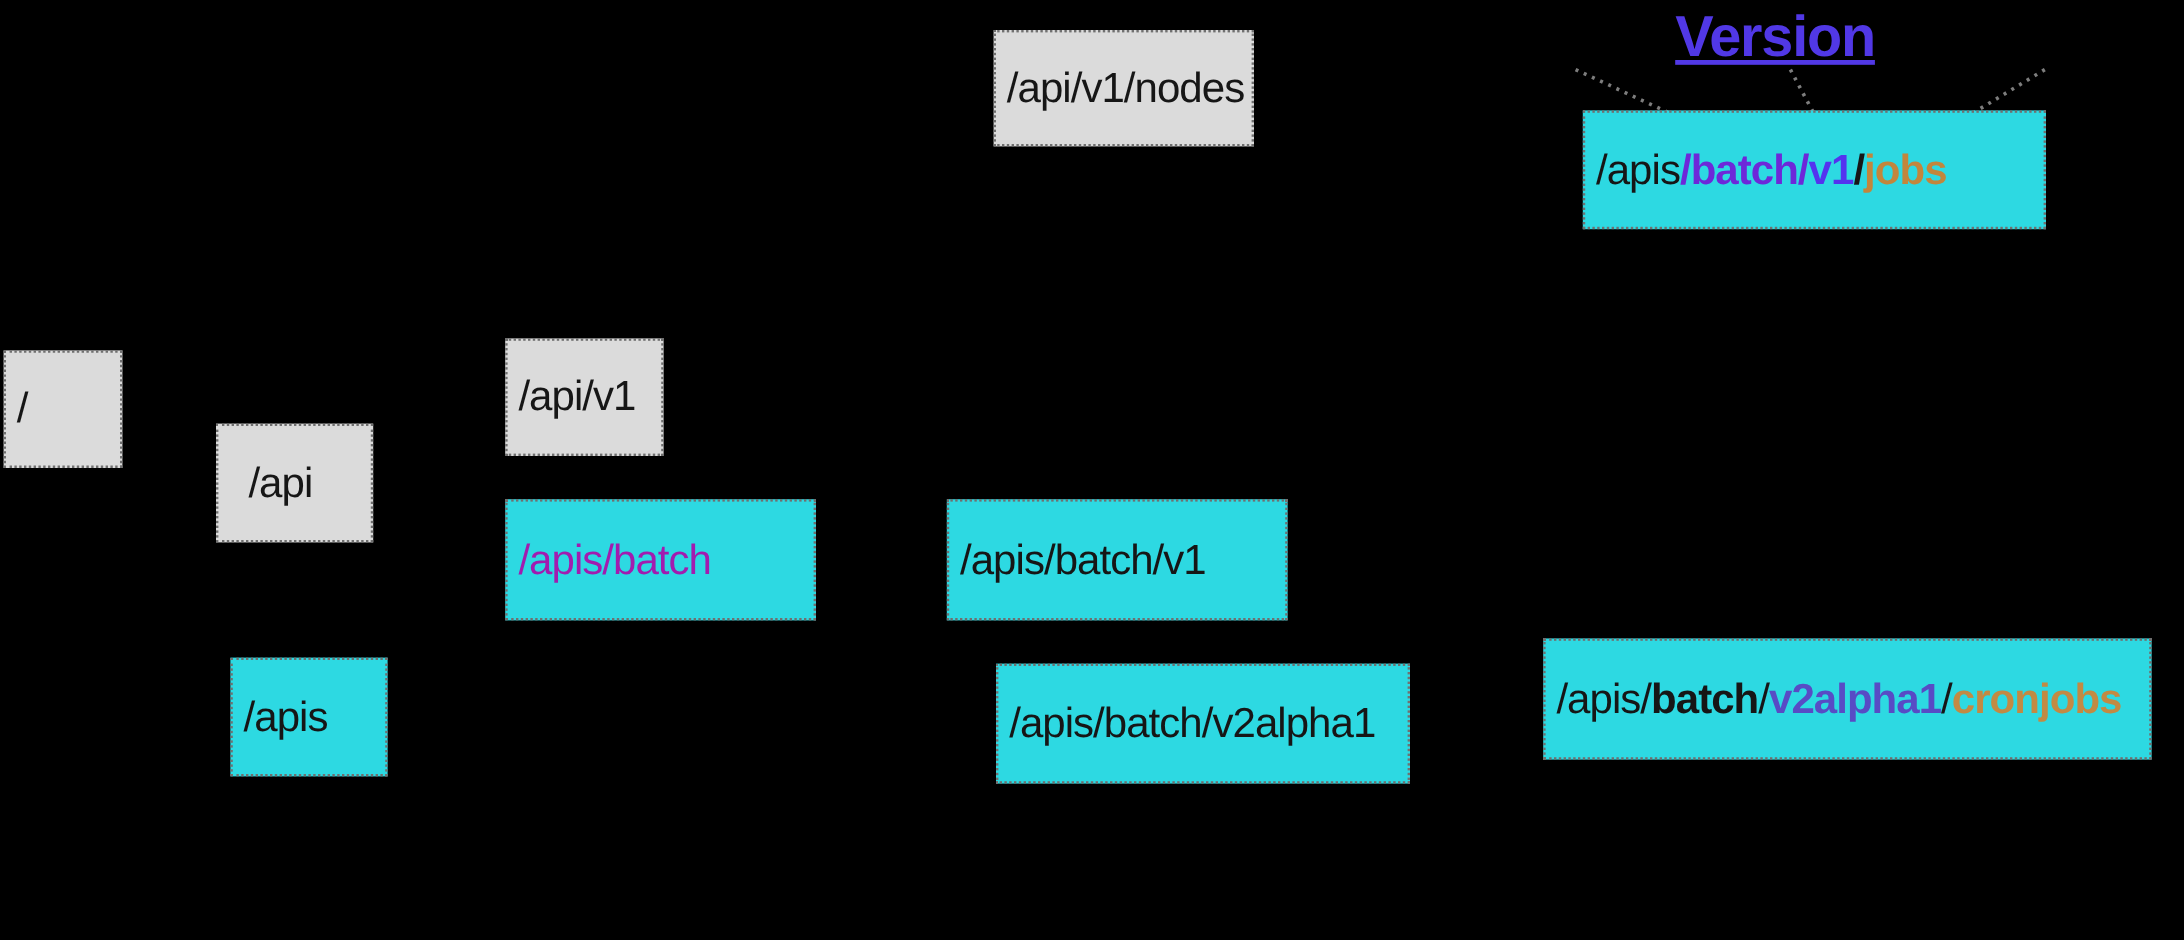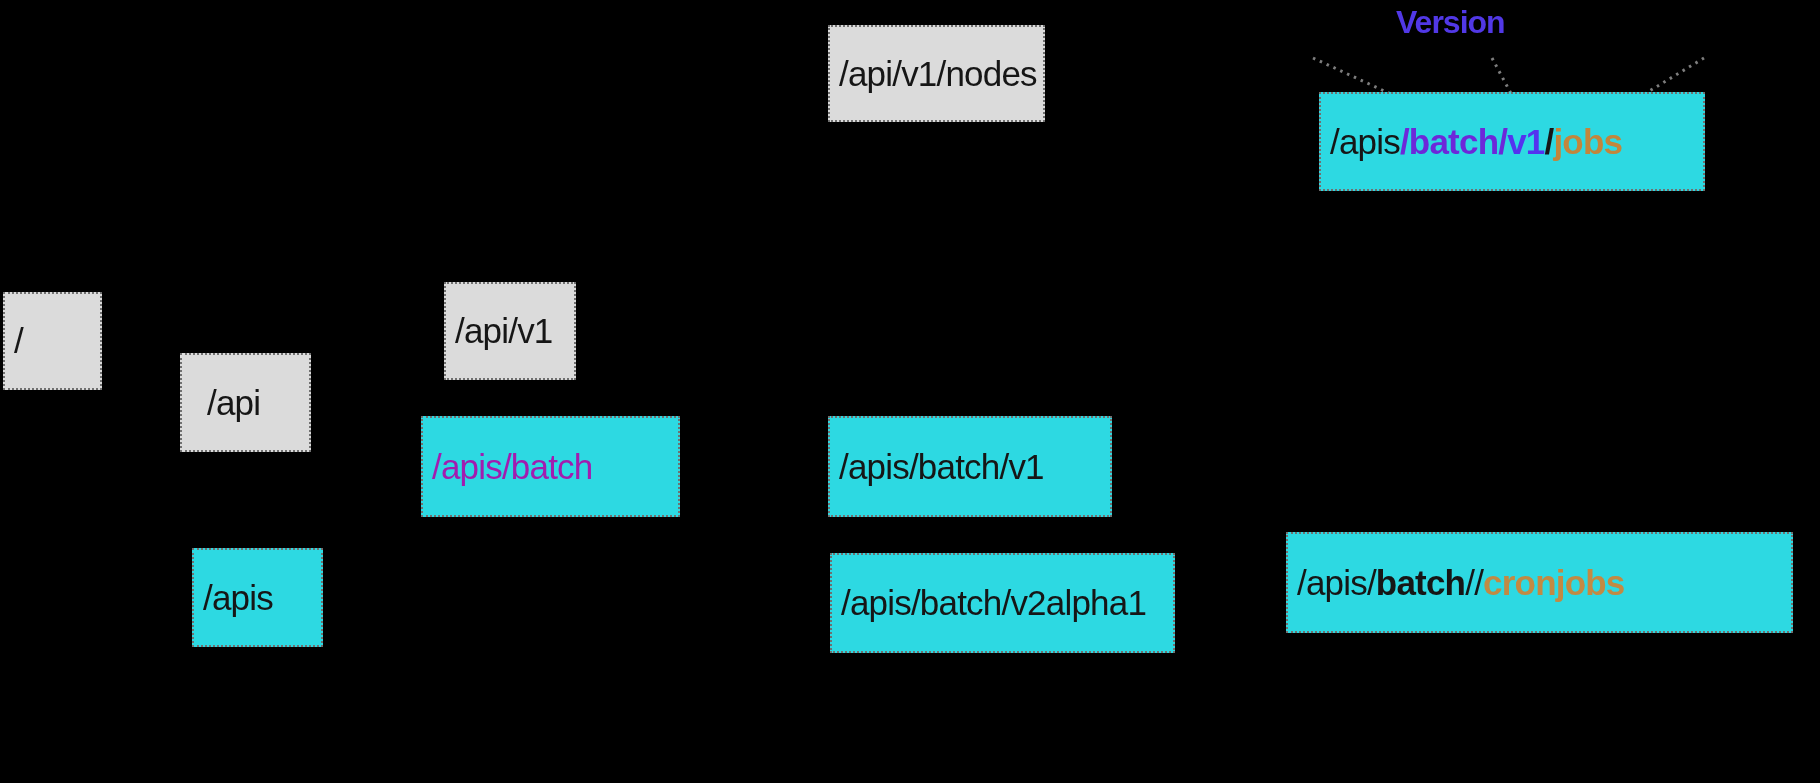--- a/index.html
+++ b/index.html
@@ -26,24 +26,25 @@
     white-space: nowrap;
     border: 2px dotted #707070;
     color: #161616;
   }
   .node.gray { background: #dbdbdb; }
   .node.cyan { background: #2dd9e2; }
   .seg.light { font-weight: 400; }
   .seg.bold  { font-weight: 700; }
   .anno {
     position: absolute;
-    font-size: 32px;
+    font-size: 48px;
     font-weight: 700;
     letter-spacing: -1px;
     white-space: nowrap;
+    text-decoration: underline;
   }
   #arrows {
     position: absolute;
     left: 0; top: 0;
     width: 1820px;
     height: 783px;
   }
 </style>
 </head>
 <body>
@@ -63,43 +64,44 @@
   <div id="nodes">
       <div class="node gray" style="left: 3px; top: 292px; width: 99px; height: 98px;">
         <span class="seg light" style="color: rgb(22, 22, 22);">/</span>
       </div>
       <div class="node gray" style="left: 180px; top: 353px; width: 131px; height: 99px; padding-left: 25px;">
         <span class="seg light" style="color: rgb(22, 22, 22);">/api</span>
       </div>
       <div class="node cyan" style="left: 192px; top: 548px; width: 131px; height: 99px;">
         <span class="seg light" style="color: rgb(22, 22, 22);">/apis</span>
       </div>
-      <div class="node gray" style="left: 444px; top: 282px; width: 132px; height: 98px;">
+      <div class="node gray" style="left: 421px; top: 282px; width: 132px; height: 98px;">
         <span class="seg light" style="color: rgb(22, 22, 22);">/api/v1</span>
       </div>
       <div class="node cyan" style="left: 421px; top: 416px; width: 259px; height: 101px;">
         <span class="seg light" style="color: #a21caf;">/apis/batch</span>
       </div>
       <div class="node gray" style="left: 828px; top: 25px; width: 217px; height: 97px;">
         <span class="seg light" style="color: rgb(22, 22, 22);">/api/v1/nodes</span>
       </div>
-      <div class="node cyan" style="left: 828px; top: 416px; width: 284px; height: 101px;">
+      <div class="node cyan" style="left: 789px; top: 416px; width: 284px; height: 101px;">
         <span class="seg light" style="color: rgb(22, 22, 22);">/apis/batch/v1</span>
       </div>
       <div class="node cyan" style="left: 830px; top: 553px; width: 345px; height: 100px;">
         <span class="seg light" style="color: rgb(22, 22, 22);">/apis/batch/v2alpha1</span>
       </div>
       <div class="node cyan" style="left: 1319px; top: 92px; width: 386px; height: 99px;">
         <span class="seg light" style="color: rgb(22, 22, 22);">/apis</span>
         <span class="seg bold" style="color: #6d28d9;">/batch/</span>
         <span class="seg bold" style="color: rgb(84, 51, 239);">v1</span>
         <span class="seg bold" style="color: rgb(22, 22, 22);">/</span>
         <span class="seg bold" style="color: rgb(194, 134, 60);">jobs</span>
       </div>
       <div class="node cyan" style="left: 1286px; top: 532px; width: 507px; height: 101px;">
         <span class="seg light" style="color: rgb(22, 22, 22);">/apis/</span>
         <span class="seg bold" style="color: rgb(22, 22, 22);">batch</span>
         <span class="seg light" style="color: rgb(22, 22, 22);">/</span>
+        <span class="seg bold" style="color: rgb(88, 75, 197);">v2alpha1</span>
         <span class="seg light" style="color: rgb(22, 22, 22);">/</span>
         <span class="seg bold" style="color: rgb(194, 138, 67);">cronjobs</span>
       </div>
     </div>
 </div>
 
 </body></html>

